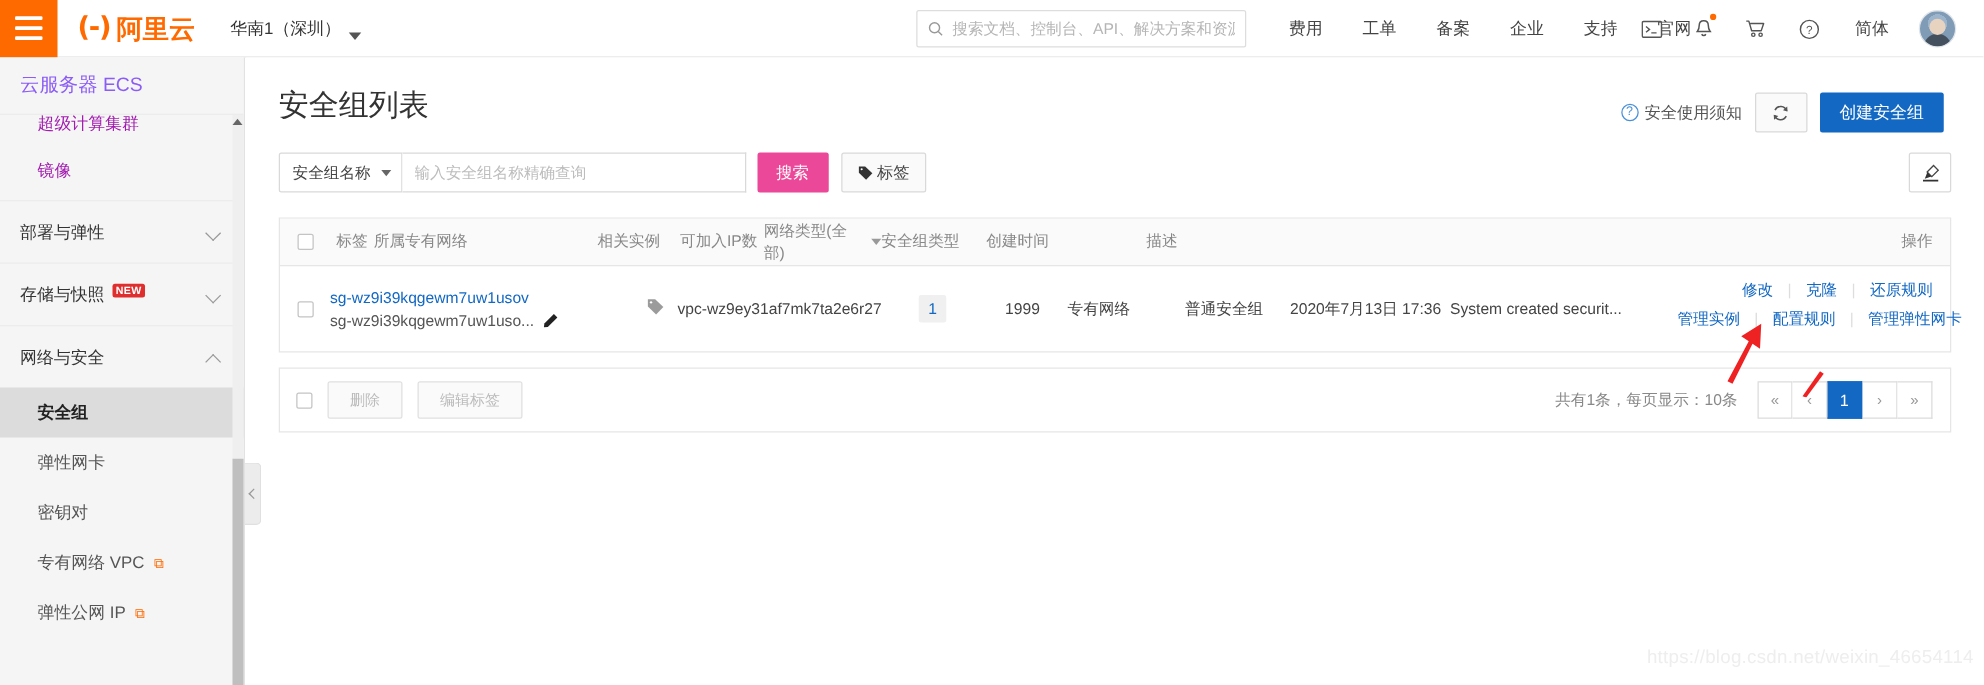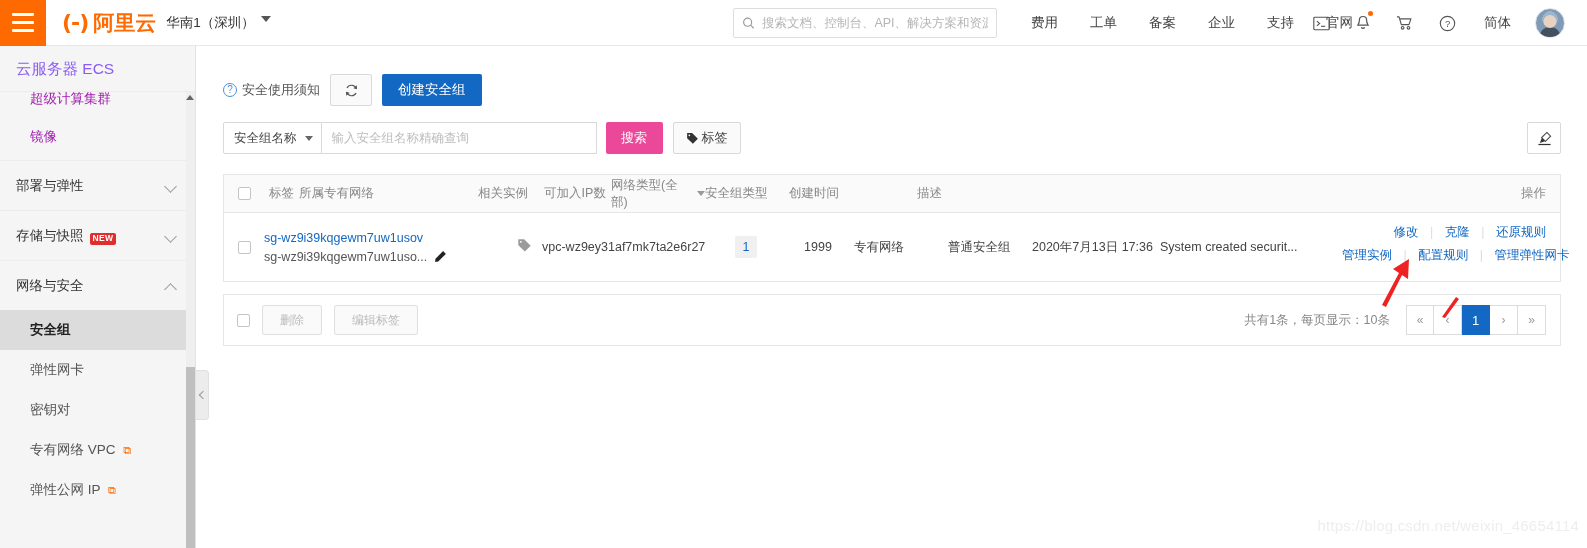--- a/index.html
+++ b/index.html
@@ -27,21 +27,21 @@
   .hamburger span { display: block; width: 22px; height: 3px; background: #fff; border-radius: 1px; }
 
   .logo { margin-left: 16px; display: flex; align-items: center; gap: 5px; cursor: pointer; }
   .logo-mark {
     color: #ff6a00; font-size: 22px; font-weight: bold; letter-spacing: -1px;
     font-family: "DejaVu Sans", sans-serif;
   }
   .logo-text { color: #ff6a00; font-size: 21px; font-weight: bold; letter-spacing: 0px; }
 
   .region {
-    margin-left: 10px; display: flex; align-items: flex-start; gap: 6px;
+    margin-left: 28px; display: flex; align-items: flex-end; gap: 6px;
     font-size: 13.5px; color: #333; cursor: pointer;
   }
   .caret-down {
     width: 0; height: 0; border-left: 5px solid transparent; border-right: 5px solid transparent;
     border-top: 6px solid #555; margin-top: 2px;
   }
 
   .searchbox {
     position: absolute; left: 733px; top: 8px; width: 264px; height: 30px;
     border: 1px solid #ddd; border-radius: 2px; background: #fff;
@@ -104,21 +104,21 @@
   .nav-item {
     height: 46px; line-height: 46px; padding-left: 30px;
     font-size: 13.5px; color: #a21caf; cursor: pointer; white-space: nowrap;
   }
   .nav-item.clipped { height: 22px; line-height: 14px; overflow: hidden; }
   .nav-group {
     height: 50px; display: flex; align-items: center; justify-content: space-between;
     padding: 0 18px 0 16px; font-size: 13.5px; color: #333; cursor: pointer;
     border-top: 1px solid #ececec;
   }
-  .nav-group .gl { display: flex; align-items: flex-end; gap: 6px; }
+  .nav-group .gl { display: flex; align-items: flex-start; gap: 6px; }
   .chev { width: 12px; height: 12px; position: relative; }
   .chev::before {
     content: ""; position: absolute; left: 1px; top: 2px;
     width: 8px; height: 8px; border-right: 1.6px solid #999; border-bottom: 1.6px solid #999;
     transform: rotate(45deg);
   }
   .chev.up::before { transform: rotate(-135deg); top: 5px; }
   .badge-new {
     background: #e02e2e; color: #fff; font-size: 8.5px; font-weight: bold;
     padding: 1px 3px; border-radius: 2px; letter-spacing: 0.3px; line-height: 1.1;
@@ -416,20 +416,21 @@
     </div>
   </div>
 
   <div class="collapse-handle">
     <span class="c"></span>
   </div>
 
   <div class="main">
 
     <div class="page-head">
+      <div class="page-title">安全组列表</div>
       <div class="head-right">
         <div class="sec-notice">
           <span class="q-icon">?</span>
           <span>安全使用须知</span>
         </div>
         <div class="btn-refresh">
           <svg width="15" height="15" viewBox="0 0 16 16">
             <path d="M13.2 6.2A5.4 5.4 0 0 0 3.2 5.4" fill="none" stroke="#555" stroke-width="1.3"></path>
             <path d="M2.8 9.8a5.4 5.4 0 0 0 10 .8" fill="none" stroke="#555" stroke-width="1.3"></path>
             <polygon points="13.6,2.4 13.9,6.6 10,5.6" fill="#555"></polygon>

